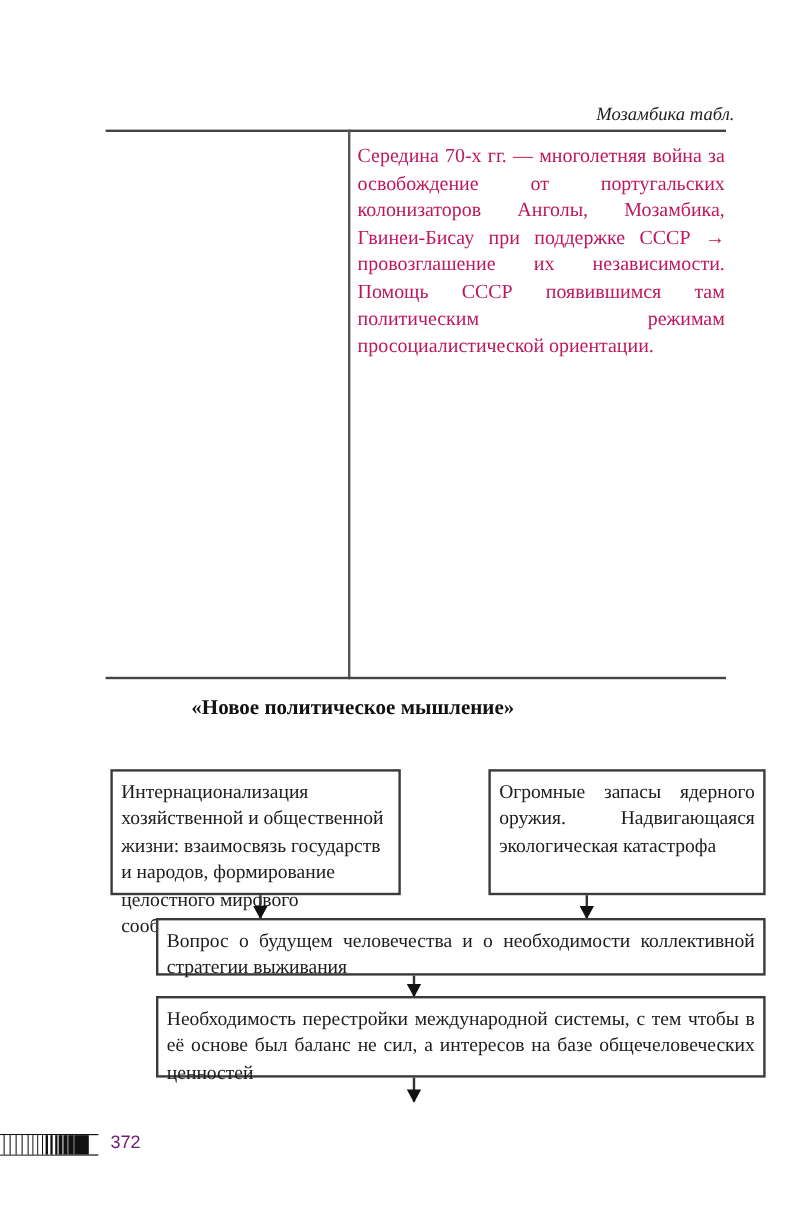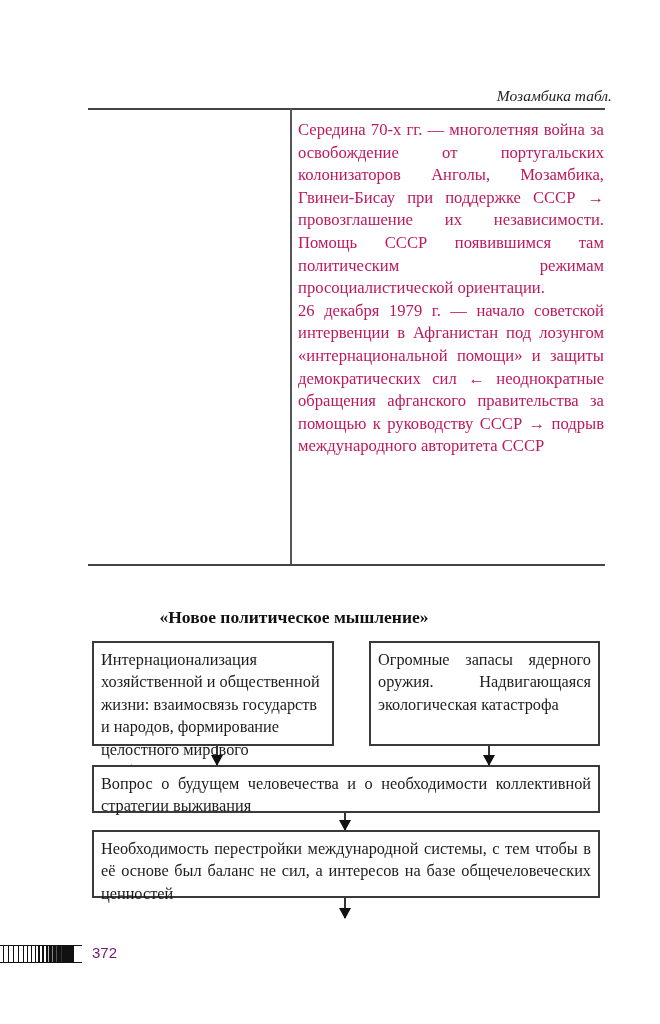--- a/index.html
+++ b/index.html
@@ -6,26 +6,26 @@
     body { width: 660px; height: 1024px; position: relative; overflow: hidden;
            font-family: "DejaVu Serif", "Liberation Serif", serif; color: #1a1a1a; }
     .caption { position: absolute; right: 48px; top: 87px; font-style: italic;
                font-family: "Liberation Serif", serif; font-size: 15.5px; color: #222; }
     .hline { position: absolute; height: 2px; background: #444; }
     .vline { position: absolute; width: 2px; background: #555; }
     .cell { position: absolute; left: 298px; top: 119px; width: 306px;
             font-family: "Liberation Serif", serif; font-size: 16.6px; line-height: 22.6px;
             text-align: justify; color: #be185d; }
     .cell p { margin: 0; text-align: justify; }
-    .scheme-title { position: absolute; left: 0; width: 588px; top: 607px; text-align: center;
+    .scheme-title { position: absolute; left: 0; width: 588px; top: 579px; text-align: center;
                     font-family: "Liberation Serif", serif; font-weight: bold; font-size: 17.5px; color: #111; }
     .box { position: absolute; border: 2px solid #3a3a3a; box-sizing: border-box;
            font-family: "Liberation Serif", serif; font-size: 16.3px; line-height: 22.4px;
            padding: 6px 7px; color: #1c1c1c; background: #fff; }
-    .box.justify { text-align: justify; }
+    .box.justify { text-align: justify; margin-left: 38px; }
     .arrow { position: absolute; width: 2px; background: #333; }
     .arrow::after { content: ""; position: absolute; left: -5px; bottom: -1px;
                     border-left: 6px solid transparent; border-right: 6px solid transparent;
                     border-top: 11px solid #111; }
     .footer-bar { position: absolute; left: 0; top: 945px; width: 82px; height: 18px; display: flex; }
     .footer-bar span { display: block; height: 100%; }
     .page-num { position: absolute; left: 92px; top: 944px; font-family: "Liberation Sans", sans-serif;
                 font-size: 15px; color: #701a75; }
   </style>
 </head>
@@ -34,21 +34,20 @@
 <div class="caption">Мозамбика табл.</div>
 
 <div class="hline" style="left:88px; top:108px; width:517px;"></div>
 <div class="vline" style="left:290px; top:108px; height:458px;"></div>
 <div class="hline" style="left:88px; top:564px; width:517px;"></div>
 
 <div style="position:absolute; left:88px; top:110px; width:200px; height:454px;"></div>
 
 <div class="cell">
   <p>Середина 70-х гг. — многолетняя война за освобождение от португальских колонизаторов Анголы, Мозамбика, Гвинеи-Бисау при поддержке СССР → провозглашение их независимости. Помощь СССР появившимся там политическим режимам просоциалистической ориентации.</p>
-  <p>26 декабря 1979 г. — начало советской интервенции в Афганистан под лозунгом «интернациональной помощи» и защиты демократических сил ← неоднократные обращения афганского правительства за помощью к руководству СССР → подрыв международного авторитета СССР</p>
 </div>
 
 <div class="scheme-title">«Новое политическое мышление»</div>
 
 <div class="box" style="left:92px; top:641px; width:242px; height:105px;">Интернационализация хозяйственной и общественной жизни: взаимосвязь государств и народов, формирование целостного мирового сообщества</div>
 <div class="box justify" style="left:369px; top:641px; width:231px; height:105px;">Огромные запасы ядерного оружия. Надвигающаяся экологическая катастрофа</div>
 
 <div class="arrow" style="left:216px; top:746px; height:19px;"></div>
 <div class="arrow" style="left:488px; top:746px; height:19px;"></div>
 

